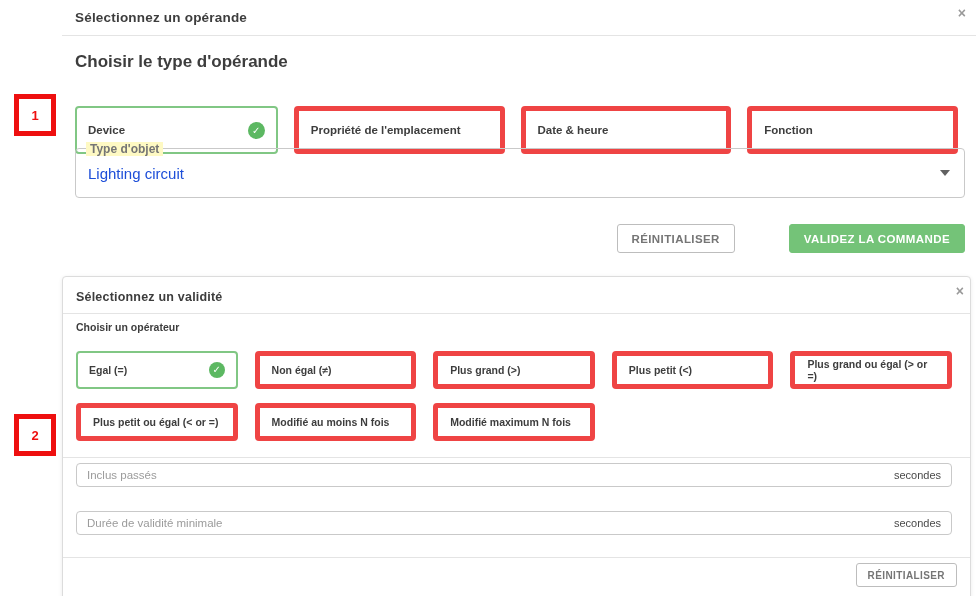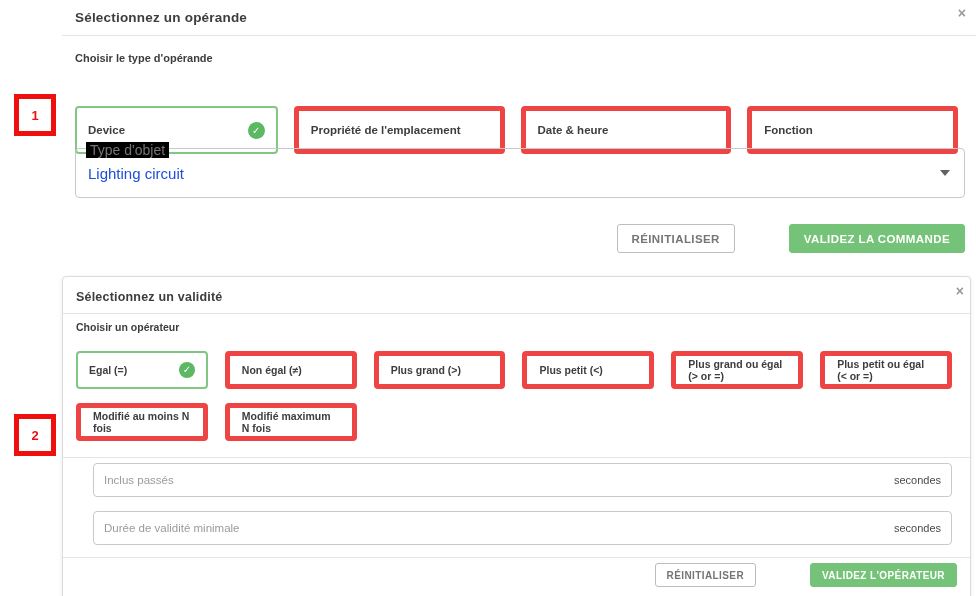--- a/index.html
+++ b/index.html
@@ -12,57 +12,57 @@
             box-shadow:0 1px 4px rgba(0,0,0,.08); }
   .dialog-title { position:absolute; left:13px; font-weight:bold; letter-spacing:.2px; }
   .p1-title { top:10px; font-size:13.5px; }
   .p2-title { top:13px; font-size:12.5px; }
   .close { position:absolute; color:#9a9a9a; font-size:14px; line-height:14px;
            cursor:pointer; font-weight:bold; }
   .p1-close { right:10px; top:6px; }
   .p2-close { right:6px; top:7px; }
   .hr { position:absolute; left:0; right:0; height:1px; background:#e4e4e4; }
   .section-label { position:absolute; left:13px; font-weight:bold; }
-  .p1-section { top:52px; font-size:11px; }
+  .p1-section { top:52px; font-size:17px; }
   .p2-section { top:44px; font-size:10.5px; }
   .opt-row { position:absolute; left:13px; right:18px; display:flex; gap:16px;margin-top:24px; }
   .p1-opts { top:82px; height:48px; }
   .p2-opts { top:74px; left:13px; right:18px; display:grid;
-             grid-template-columns:repeat(6,1fr); gap:14px 17px; position:absolute; }
+             grid-template-columns:repeat(5,1fr); gap:14px 17px; position:absolute; }
   .opt { flex:1; border:5px solid #ef4444; border-radius:4px; background:#fff;
          display:flex; align-items:center; padding:0 12px; font-weight:bold;
          cursor:pointer; }
   .p1-opts .opt { font-size:11.5px; height:48px; }
   .p2-opts .opt { font-size:10.5px; height:38px; }
   .opt.selected { border:2px solid #81c784; padding:0 11px; }
   .check { width:17px; height:17px; min-width:17px; border-radius:50%;
            background:#5cb862; color:#fff; font-size:10px; line-height:17px;
            text-align:center; margin-left:auto; }
   .p2-opts .check { width:16px; height:16px; min-width:16px; line-height:16px; }
   .select-field { position:absolute; left:13px; right:11px; top:148px; height:50px;
                   border:1px solid #c9c9c9; border-radius:4px; display:flex;
                   align-items:center; cursor:pointer; }
-  .select-label { position:absolute; top:-7px; left:10px; background:#000000;
-                  padding:0 4px; font-size:14px; color:#757575; }
+  .select-label { position:absolute; top:-7px; left:10px; background:#fef9c3;
+                  padding:0 4px; font-size:12px; color:#757575;font-weight:bold; }
   .select-value { font-size:15px; padding-left:12px; color:#1d4ed8;text-align:center; }
   .caret { margin-left:auto; margin-right:14px; width:0; height:0;
            border-left:5px solid transparent; border-right:5px solid transparent;
            border-top:6px solid #616161; }
   .actions { position:absolute; display:flex; gap:10px; align-items:center; }
   .p1-actions { top:224px; right:11px; }
   .p2-actions { top:286px; right:13px; }
   .btn { border-radius:3px; font-weight:bold; letter-spacing:.4px; cursor:pointer;
          display:flex; align-items:center; justify-content:center; }
   .btn-outline { background:#fff; border:1px solid #bdbdbd; color:#757575; }
   .btn-green { background:#74c378; border:1px solid #74c378; color:#fff;margin-left:44px; }
   .p1-actions .btn { height:29px; padding:0 14px; font-size:11.5px; }
   .p2-actions .btn { height:24px; padding:0 11px; font-size:10px; }
-  .field-row { position:absolute; left:13px; right:18px; height:34px;
+  .field-row { position:absolute; left:13px; right:18px; height:24px;
                border:1px solid #c9c9c9; border-radius:4px; display:flex;
-               align-items:center; background:#fff;margin-left:17px; }
+               align-items:center; background:#fff; }
   .field-row input { flex:1; border:none; outline:none; font-size:11.5px;
                      padding:0 10px; font-family:inherit; color:#424242;
                      background:transparent; }
   .field-row input::placeholder { color:#9b9b9b; }
   .suffix { font-size:11px; color:#4a4a4a; padding-right:10px; }
   .field1 { top:186px; }
   .field2 { top:234px;gap:34px; }
   .hr-p2-a { top:36px; } .hr-p2-b { top:180px; } .hr-p2-c { top:280px; }
   .annot { position:absolute; width:42px; height:42px; background:#fff;
            border:5px solid #ee0f0f; display:flex; align-items:center;
@@ -152,21 +152,20 @@
 
   <div class="field-row field2">
     <input type="text" placeholder="Durée de validité minimale" style="">
     <span class="suffix">secondes</span>
   </div>
 
   <div class="hr hr-p2-c"></div>
 
   <div class="actions p2-actions">
     <div class="btn btn-outline">RÉINITIALISER</div>
-    <div class="btn btn-green">VALIDEZ L'OPÉRATEUR</div>
   </div>
 </div>
 
 <div class="annot annot1">
   <span>1</span>
 </div>
 <div class="annot annot2">
   <span>2</span>
 </div>
 

